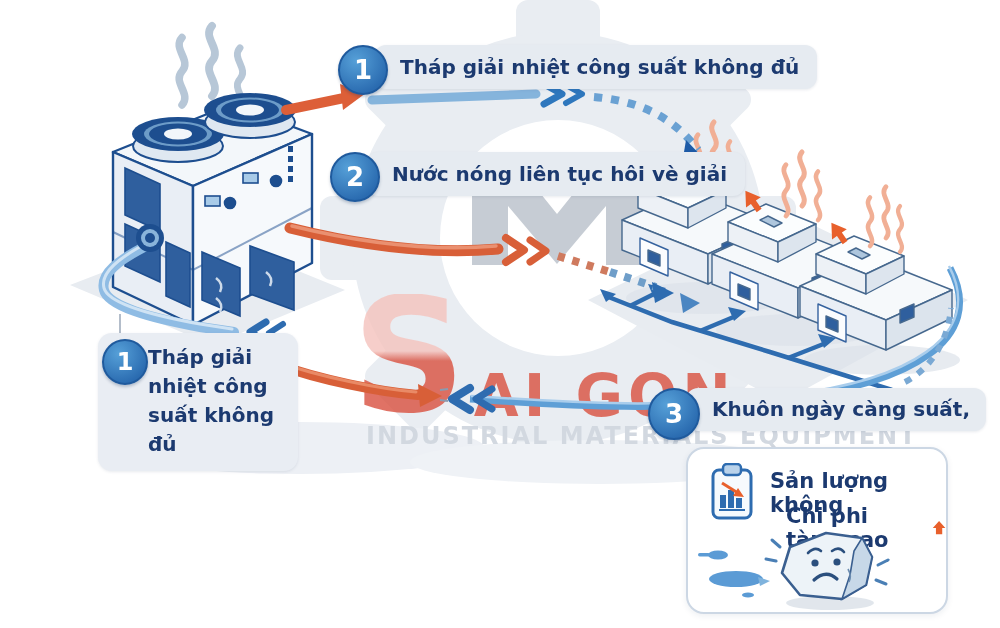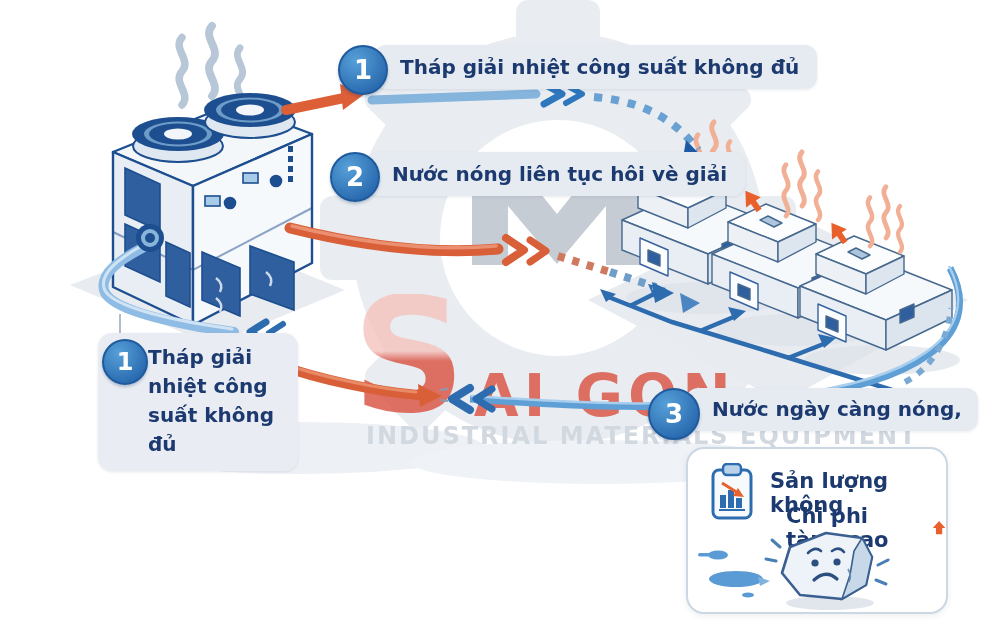--- a/index.html
+++ b/index.html
@@ -247,21 +247,21 @@
   </div>
 
   <div class="box-callout">
     <div class="num">1</div>
     <span>Tháp giải nhiệt công suất không đủ</span>
   </div>
 
   <div class="callout" style="left:648px;top:388px;">
     <div class="num" style="width:48px;height:48px;">3</div>
     <div class="pill" style="padding:8px 16px 8px 26px;">
-      <span class="ln">Nước ngày càng nóng,</span>
+      <span class="ln">Khuôn ngày càng suất,</span>
     </div>
   </div>
 
   <div class="results">
     <svg class="clip-icon" width="46" height="58" viewBox="0 0 46 58">
       <rect x="3" y="7" width="38" height="48" rx="6" fill="#f6fafd" stroke="#2e6cb0" stroke-width="3"></rect>
       <rect x="13" y="1" width="18" height="11" rx="4" fill="#b9d2ea" stroke="#2e6cb0" stroke-width="2.5"></rect>
       <rect x="10" y="32" width="6" height="13" fill="#2e6cb0"></rect>
       <rect x="18" y="27" width="6" height="18" fill="#2e6cb0"></rect>
       <rect x="26" y="35" width="6" height="10" fill="#2e6cb0"></rect>

